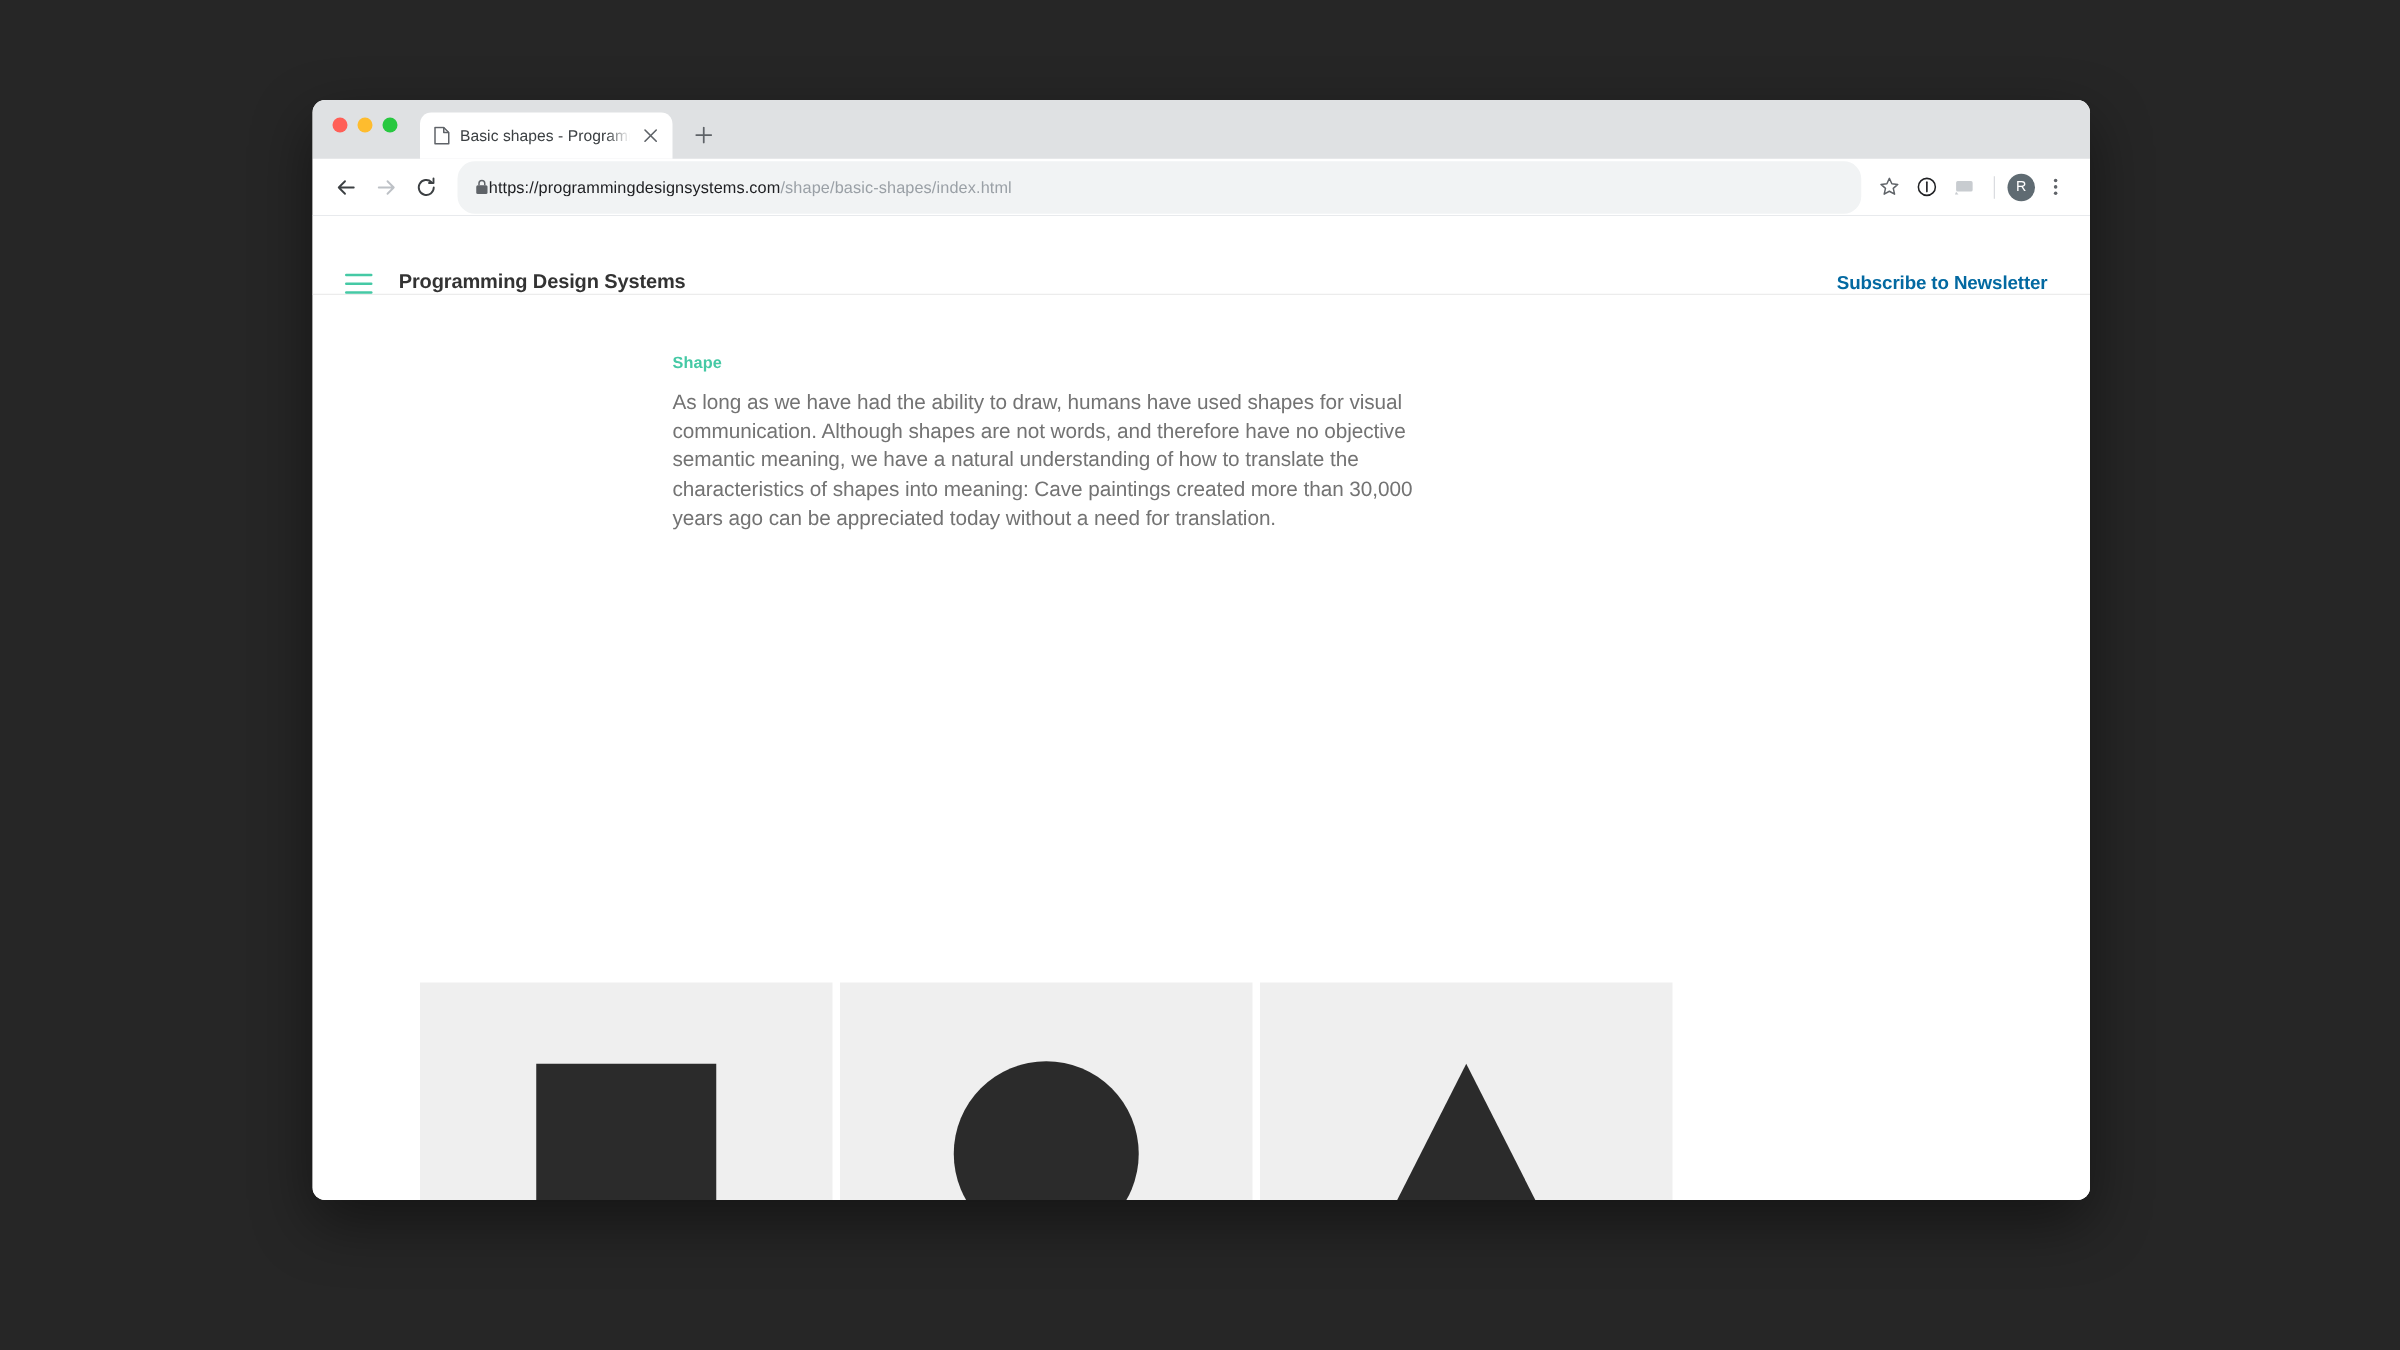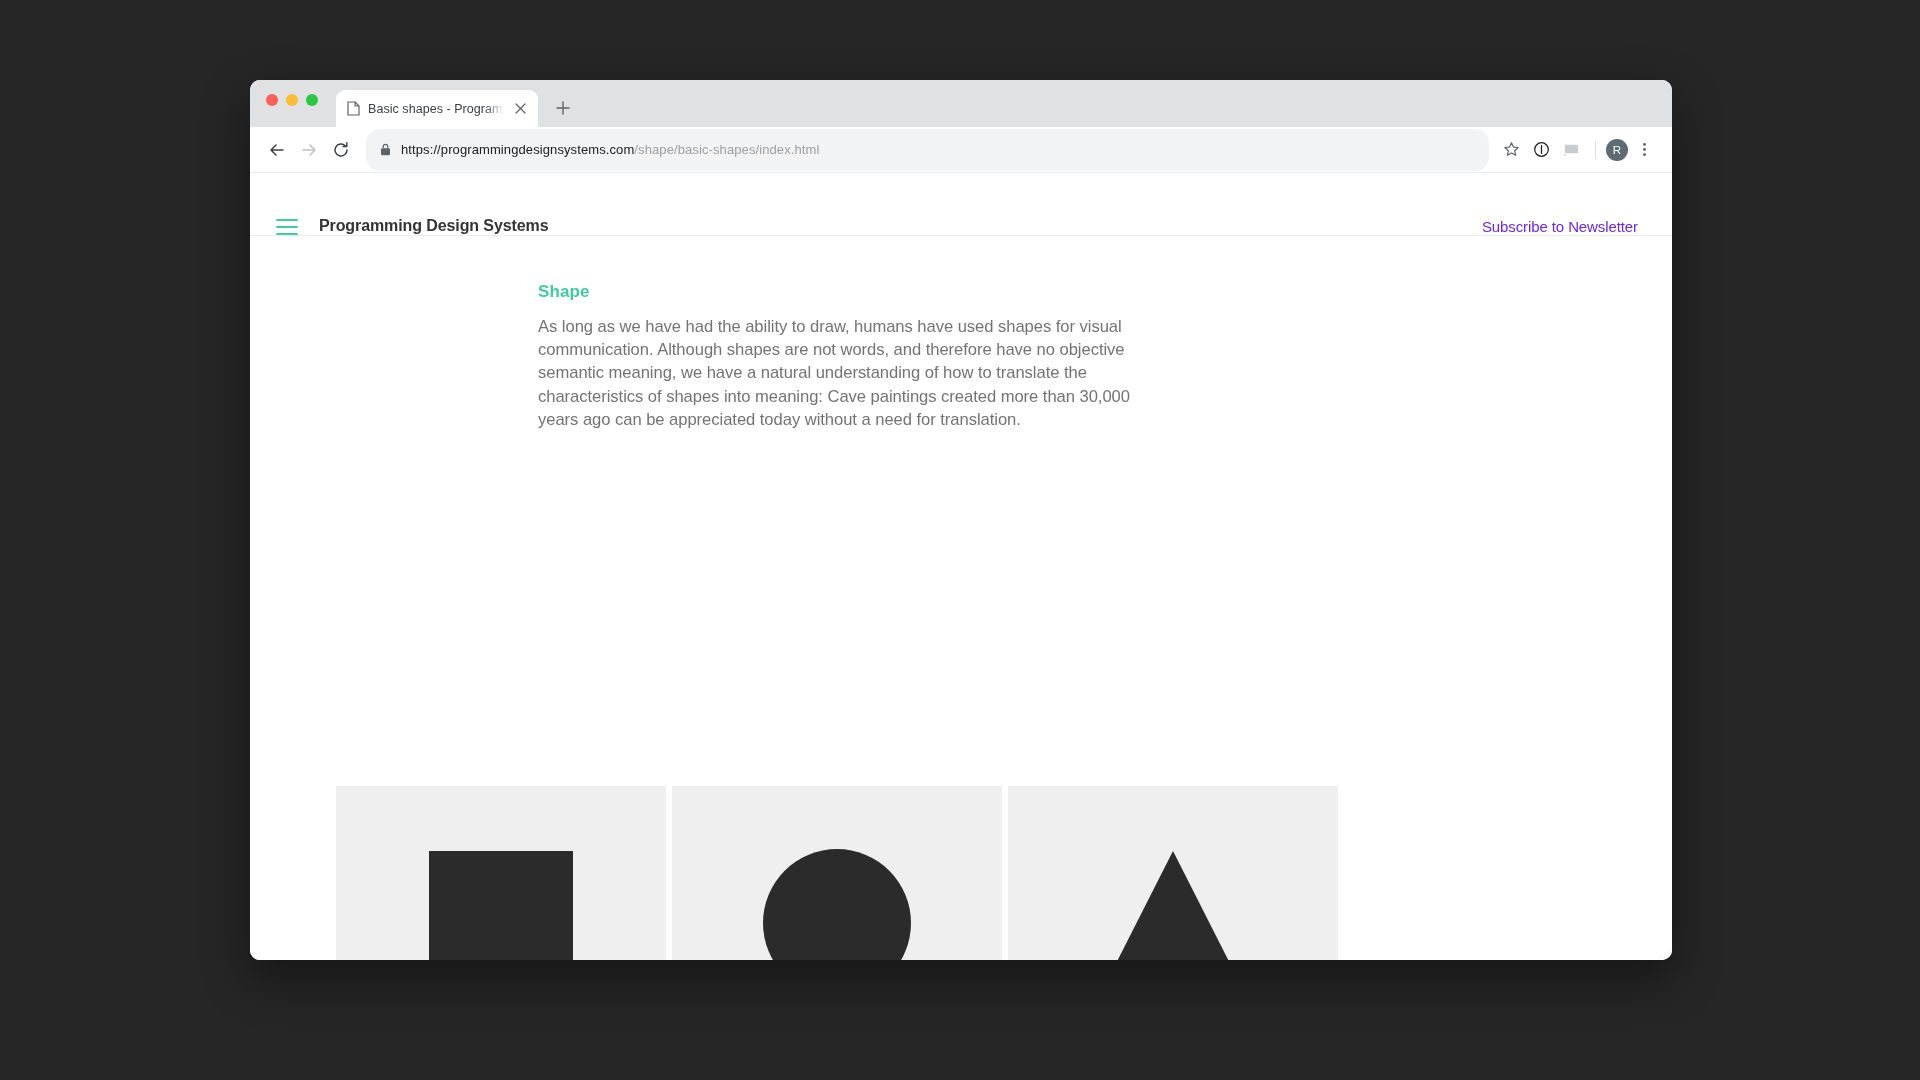--- a/index.html
+++ b/index.html
@@ -126,21 +126,20 @@
   .omnibox {
     flex: 1 1 auto;
     height: 42px;
     margin-left: 8px;
     margin-right: 6px;
     background: #f1f3f4;
     border-radius: 14px;
     display: flex;
     align-items: center;
     padding: 0 12px 0 14px;
-    gap: 10px;
     min-width: 0;
   }
   .lock-icon { flex: 0 0 auto; display:flex; color: #5f6368; }
   .omnibox-url {
     font-size: 13px;
     color: #9aa0a6;
     white-space: nowrap;
     overflow: hidden;
     letter-spacing: 0.1px;
   }
@@ -214,32 +213,32 @@
   }
   .site-title {
     font-size: 16px;
     font-weight: 700;
     color: #333333;
     letter-spacing: -0.1px;
   }
   .newsletter-link {
     margin-left: auto;
     font-size: 15px;
-    font-weight: 400;
-    color: #6d28d9;
+    font-weight: 700;
+    color: #0369a1;
     letter-spacing: -0.1px;
   }
 
   
   .article {
     padding-left: 288px;
     padding-top: 46px;
   }
   .eyebrow {
-    font-size: 17px;
+    font-size: 13px;
     font-weight: 700;
     color: #45c9a5;
     letter-spacing: 0.1px;
     margin-bottom: 13px;
   }
   .page-title {
     font-size: 37px;
     font-weight: 700;
     color: #333333;
     letter-spacing: -0.9px;

